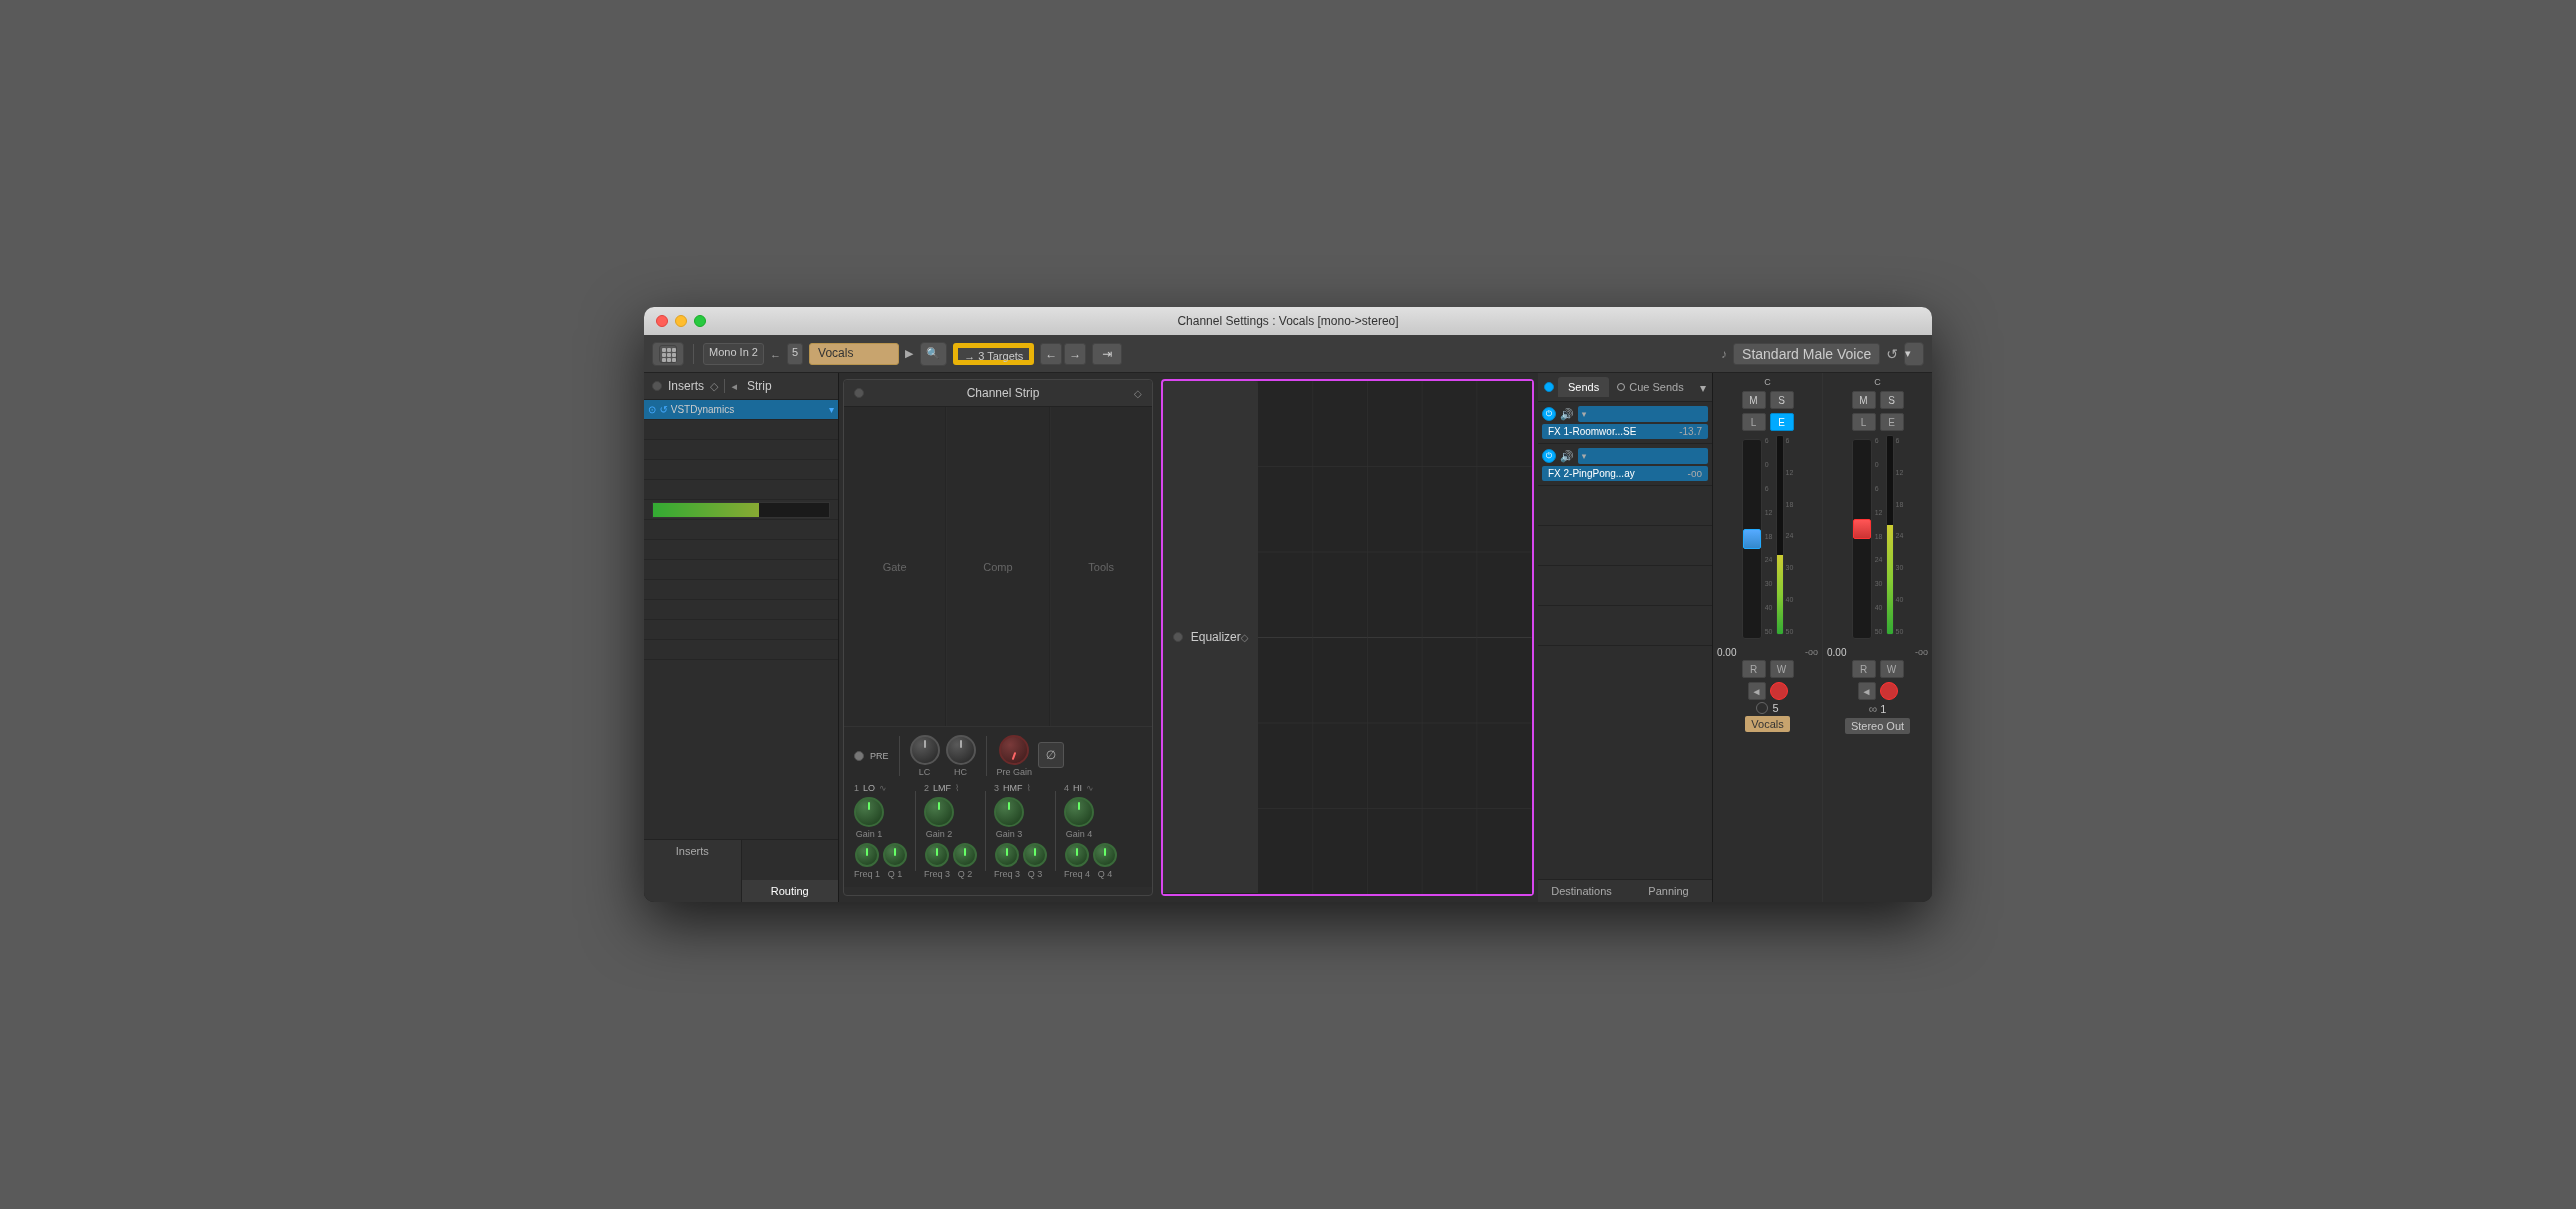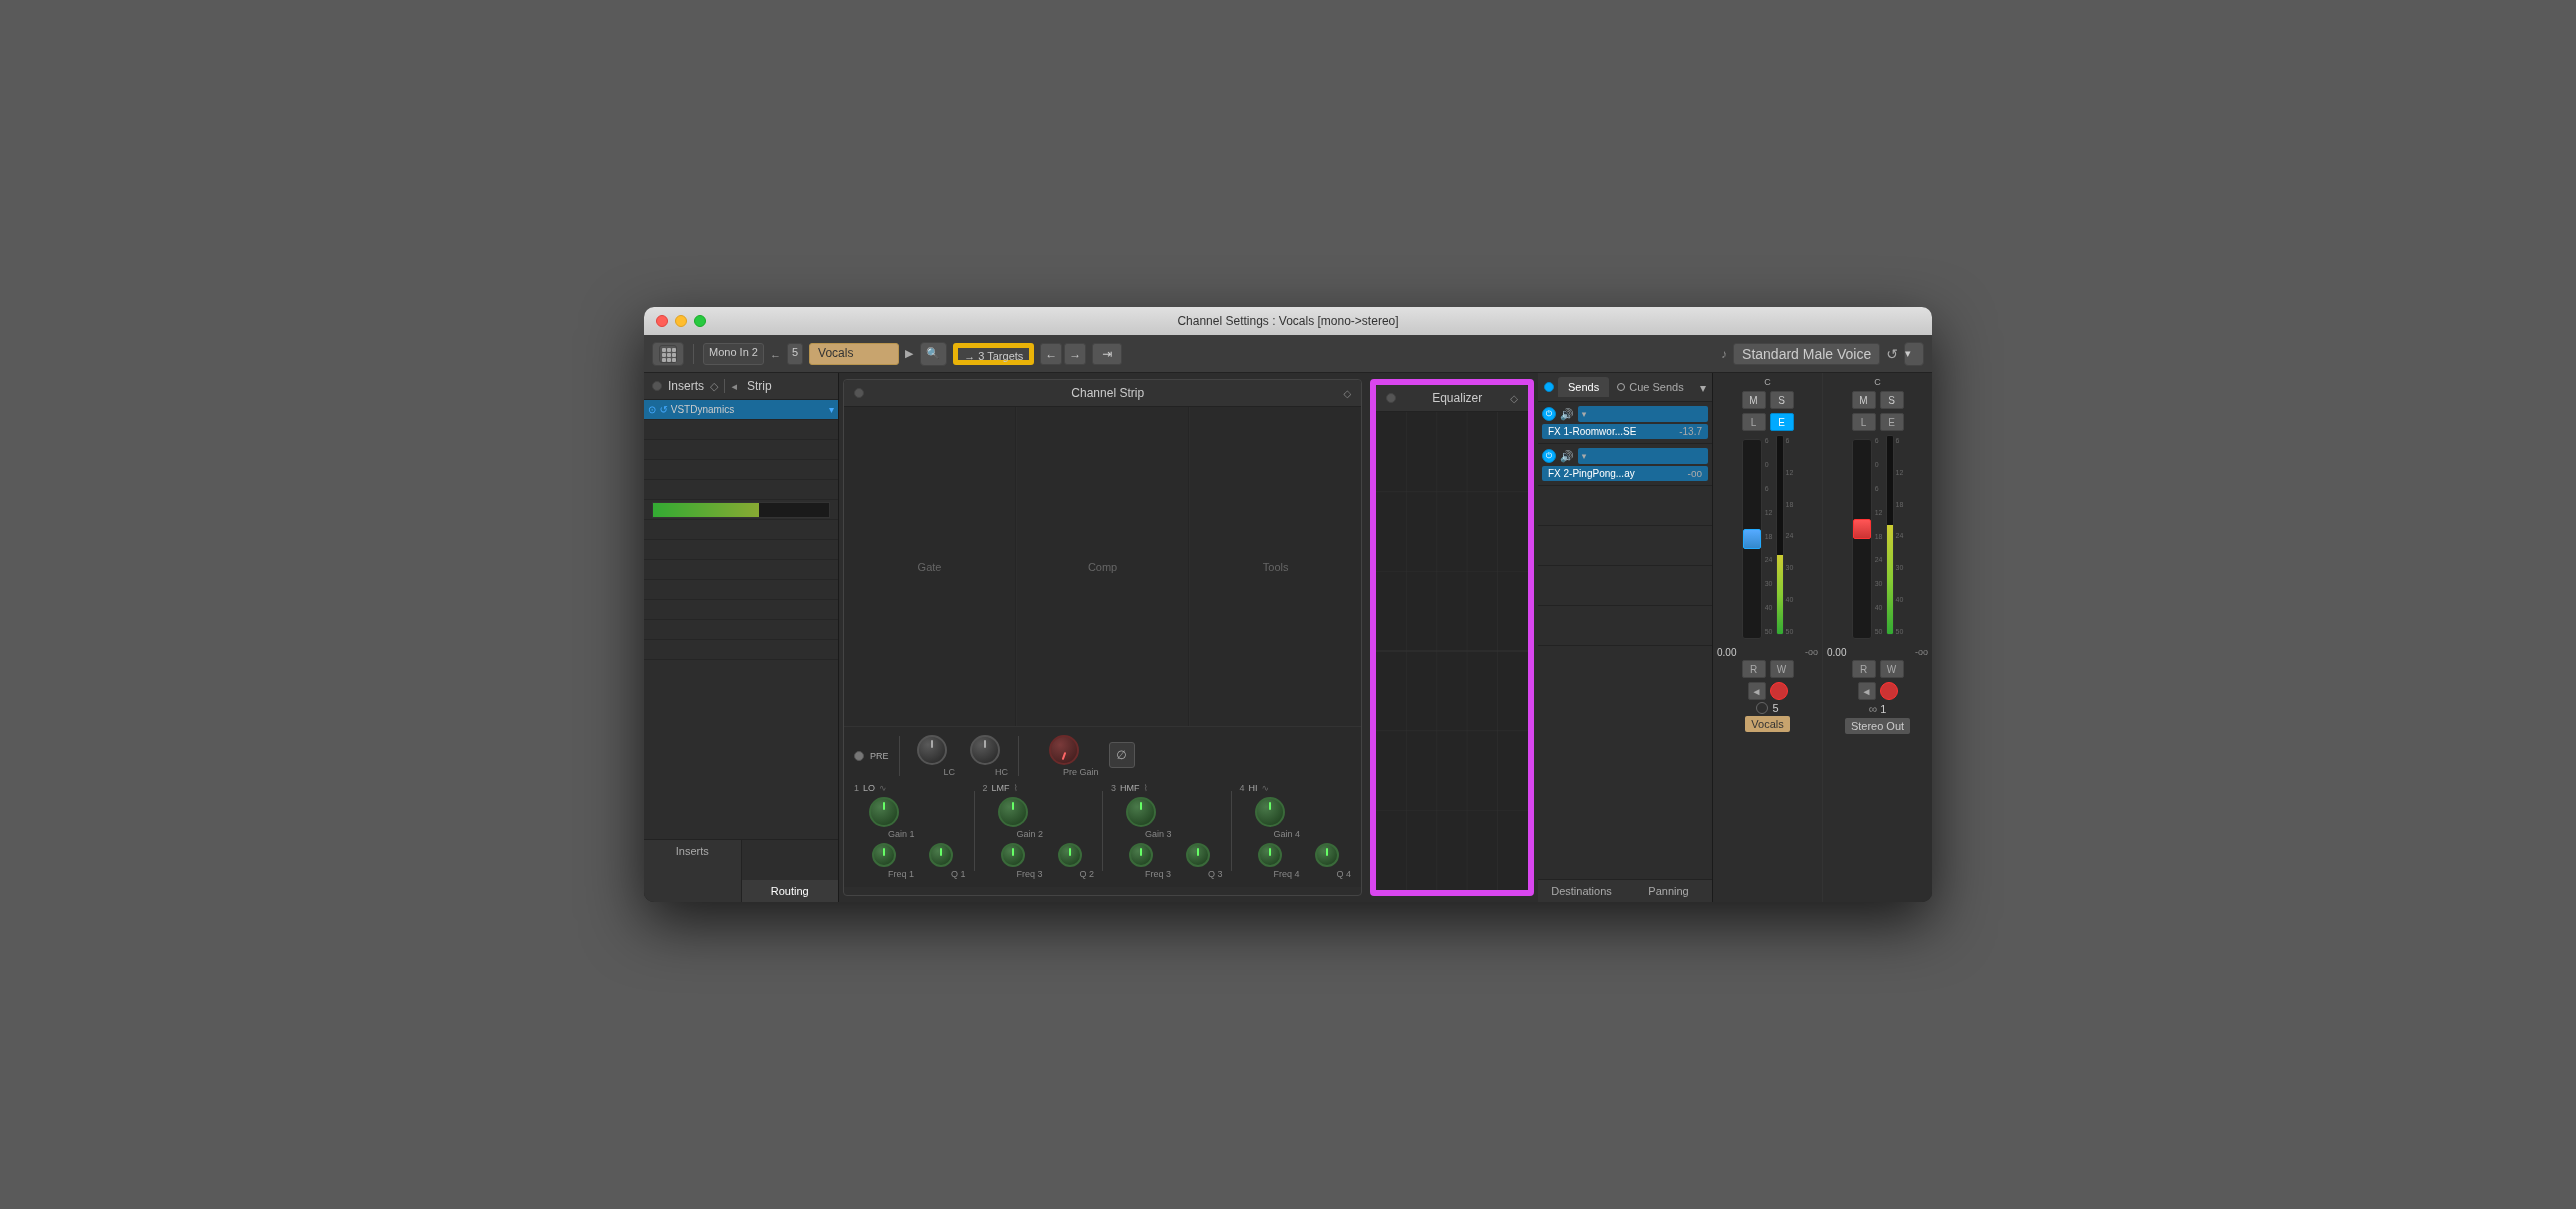--- a/index.html
+++ b/index.html
@@ -314,42 +314,41 @@
       background: #aaa;
       border-radius: 1px;
     }
     .knob-green::after { background: #6f6; }
     .knob-red::after { background: #f66; top: auto; bottom: 3px; transform: translateX(-50%) rotate(20deg); }
     .knob-label {
       font-size: 9px;
       color: #888;
       text-align: center;
       white-space: nowrap;
-      margin-left: 34px;
     }
     .phase-btn {
       width: 26px; height: 26px;
       background: #3a3a3a;
       border: 1px solid #555;
       border-radius: 3px;
       color: #aaa;
       display: flex; align-items: center; justify-content: center;
       font-size: 12px;
       cursor: pointer;
     }
 
     
     .eq-panel {
       flex: 1.2;
       background: #2d2d2d;
-      border: 6px solid #d946ef;
+      border: 2px solid #d946ef;
       border-radius: 4px;
       margin: 6px 4px;
       display: flex;
-      flex-direction: column;
+      flex-direction: row;
     }
     .eq-header {
       display: flex;
       align-items: center;
       padding: 6px 10px;
       border-bottom: 1px solid #222;
       background: #333;
       border-radius: 4px 4px 0 0;
     }
     .eq-dot { width: 10px; height: 10px; border-radius: 50%; background: #555; border: 1px solid #444; margin-right: 8px; }

